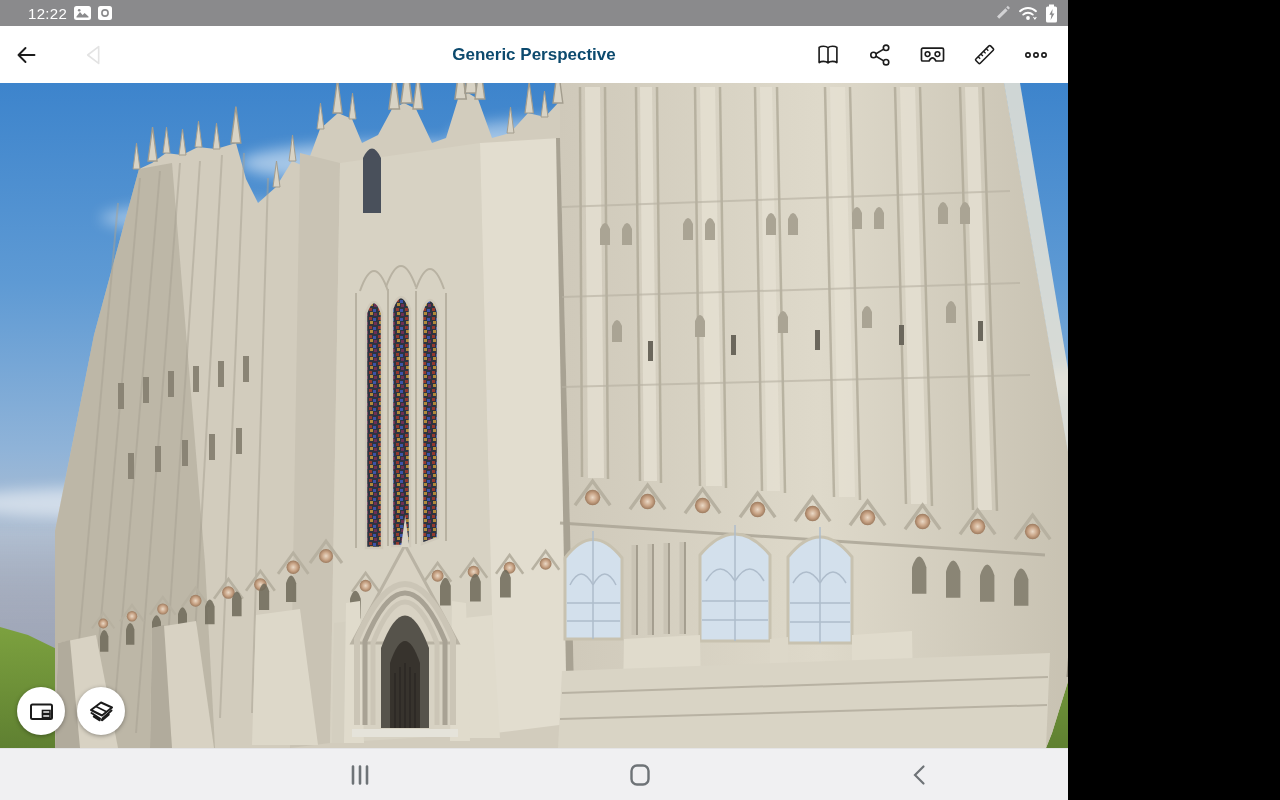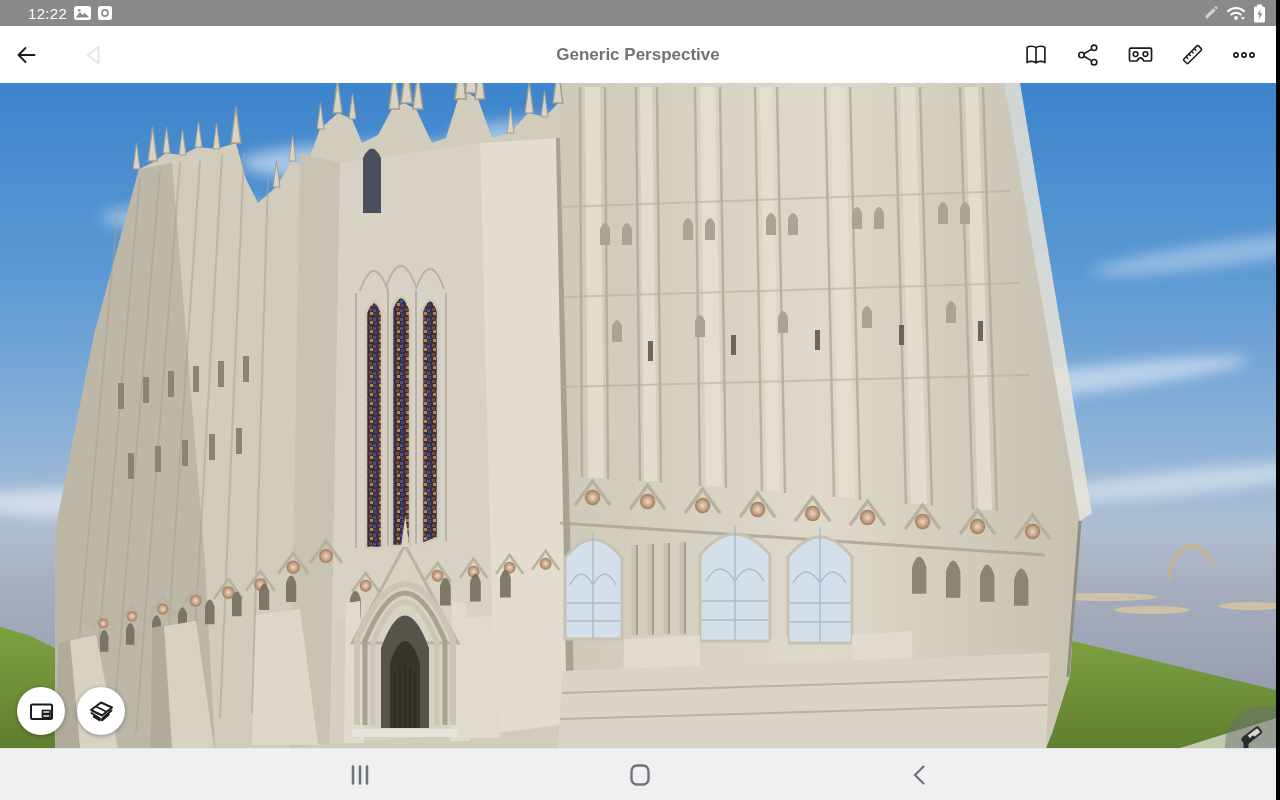--- a/index.html
+++ b/index.html
@@ -1,29 +1,29 @@
 <!DOCTYPE html>
 <html><head>
 <meta charset="utf-8">
 <style>
   html,body{margin:0;padding:0;}
   body{width:1280px;height:800px;overflow:hidden;font-family:"Liberation Sans",sans-serif;background:#000;}
-  .app{width:1276px;height:800px;display:flex;flex-direction:column;text-align:right;}
+  .app{width:1068px;height:800px;display:flex;flex-direction:column;text-align:right;}
 
   
   .status-bar{height:26px;background:#8a8a8c;display:flex;align-items:center;color:#fff;flex:0 0 auto;}
   .status-left{display:flex;align-items:center;gap:7px;padding-left:28px;}
   .status-time{font-size:15px;letter-spacing:.3px;}
   .status-right{margin-left:auto;display:flex;align-items:center;gap:7px;padding-right:10px;}
   .sicon{display:block;}
 
   
   .toolbar{height:57px;background:#ffffff;display:flex;align-items:center;position:relative;flex:0 0 auto;box-shadow:0 1px 0 #ececec;}
   .tb-btn{width:52px;height:52px;display:flex;align-items:center;justify-content:center;cursor:pointer;}
-  .tb-title{position:absolute;left:50%;top:50%;transform:translate(-50%,-50%);font-size:17px;font-weight:700;color:#737373;white-space:nowrap;}
+  .tb-title{position:absolute;left:50%;top:50%;transform:translate(-50%,-50%);font-size:17px;font-weight:700;color:#0c4a6e;white-space:nowrap;}
   .tb-right{margin-left:auto;display:flex;align-items:center;padding-right:6px;}
 
   
   .viewport{position:relative;height:665px;flex:0 0 auto;overflow:hidden;background:#6ba3d8;}
   .viewport svg.scene{position:absolute;left:0;top:0;}
   .fab{position:absolute;width:48px;height:48px;border-radius:50%;background:#fff;box-shadow:0 1px 4px rgba(0,0,0,.35);display:flex;align-items:center;justify-content:center;cursor:pointer;}
   .fab-left1{left:17px;top:604px;}
   .fab-left2{left:77px;top:604px;}
   .fab-walk{position:absolute;left:1225px;top:623px;width:78px;height:78px;border-radius:50%;background:rgba(105,110,116,.48);display:flex;align-items:center;justify-content:center;cursor:pointer;}
 

